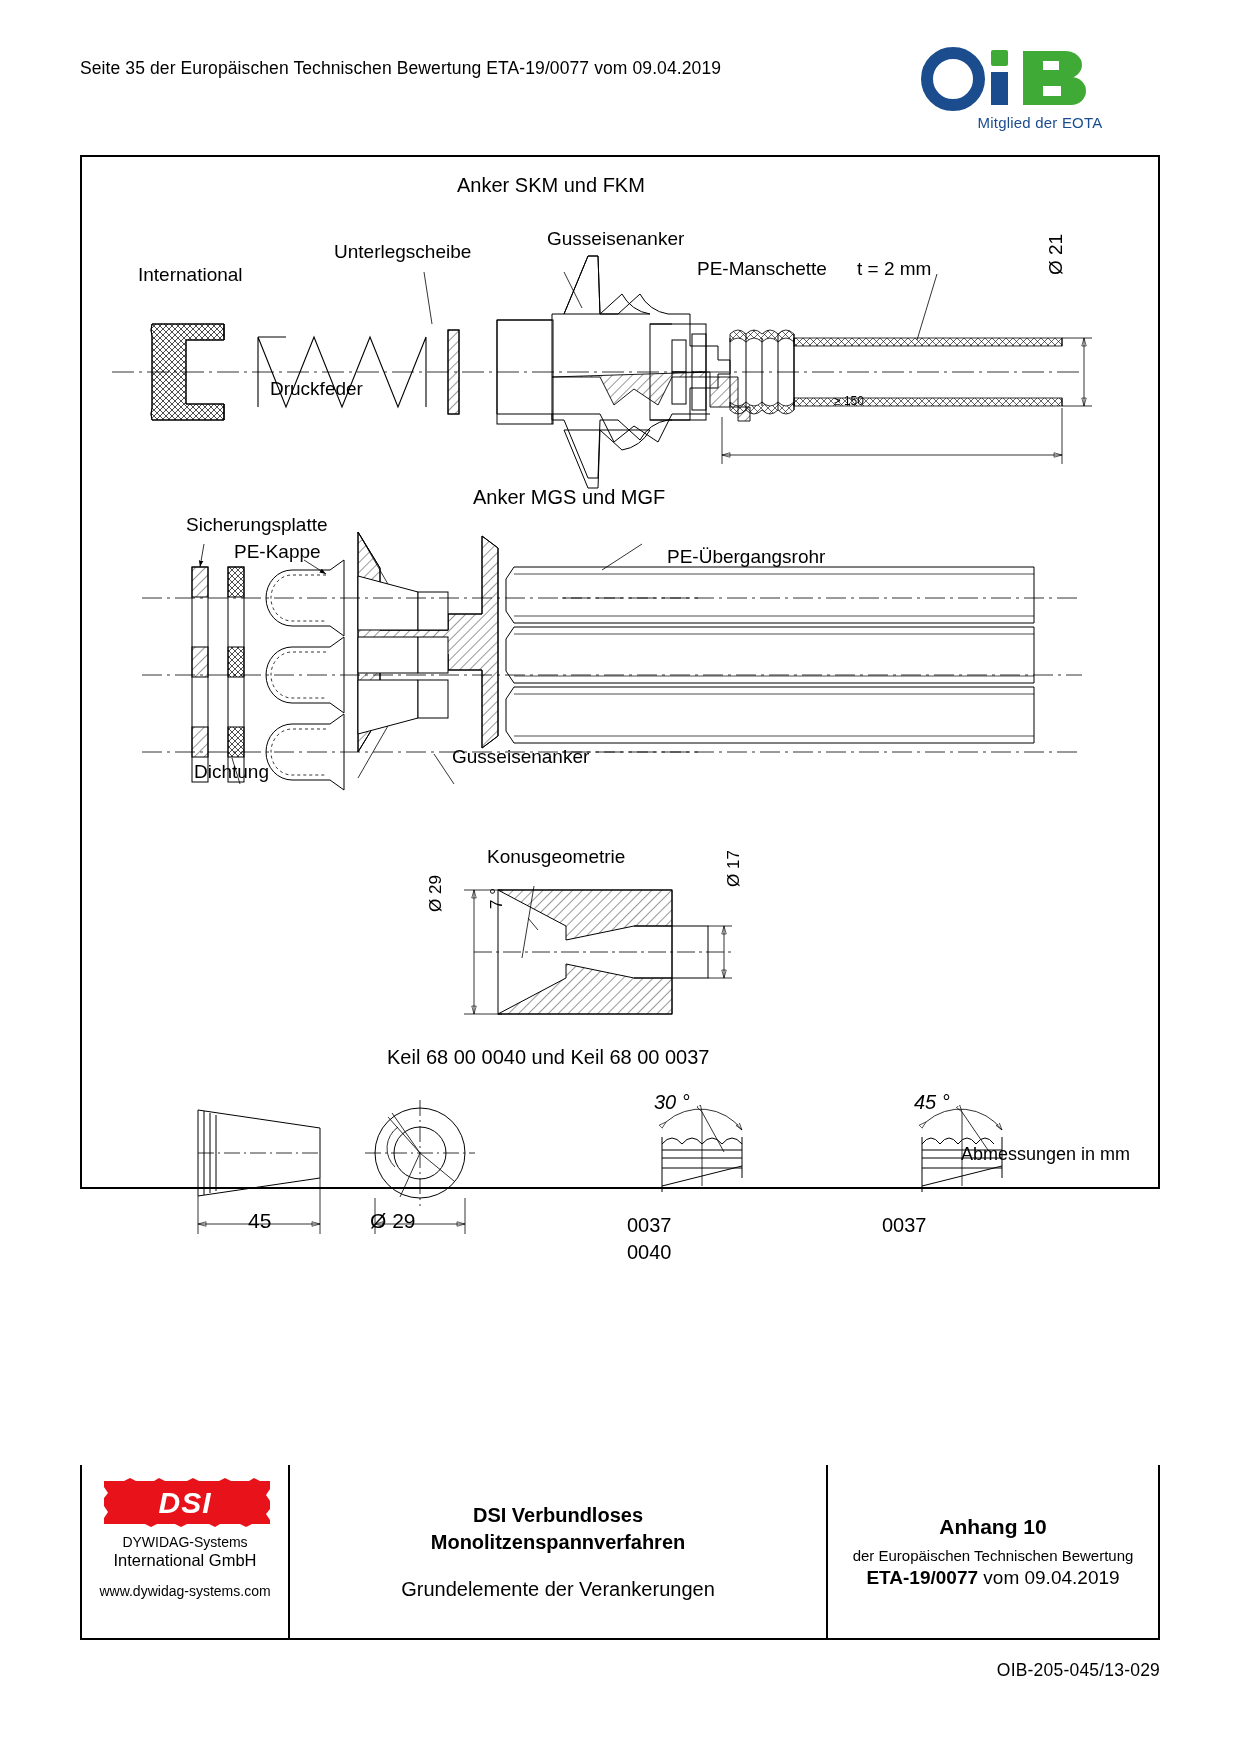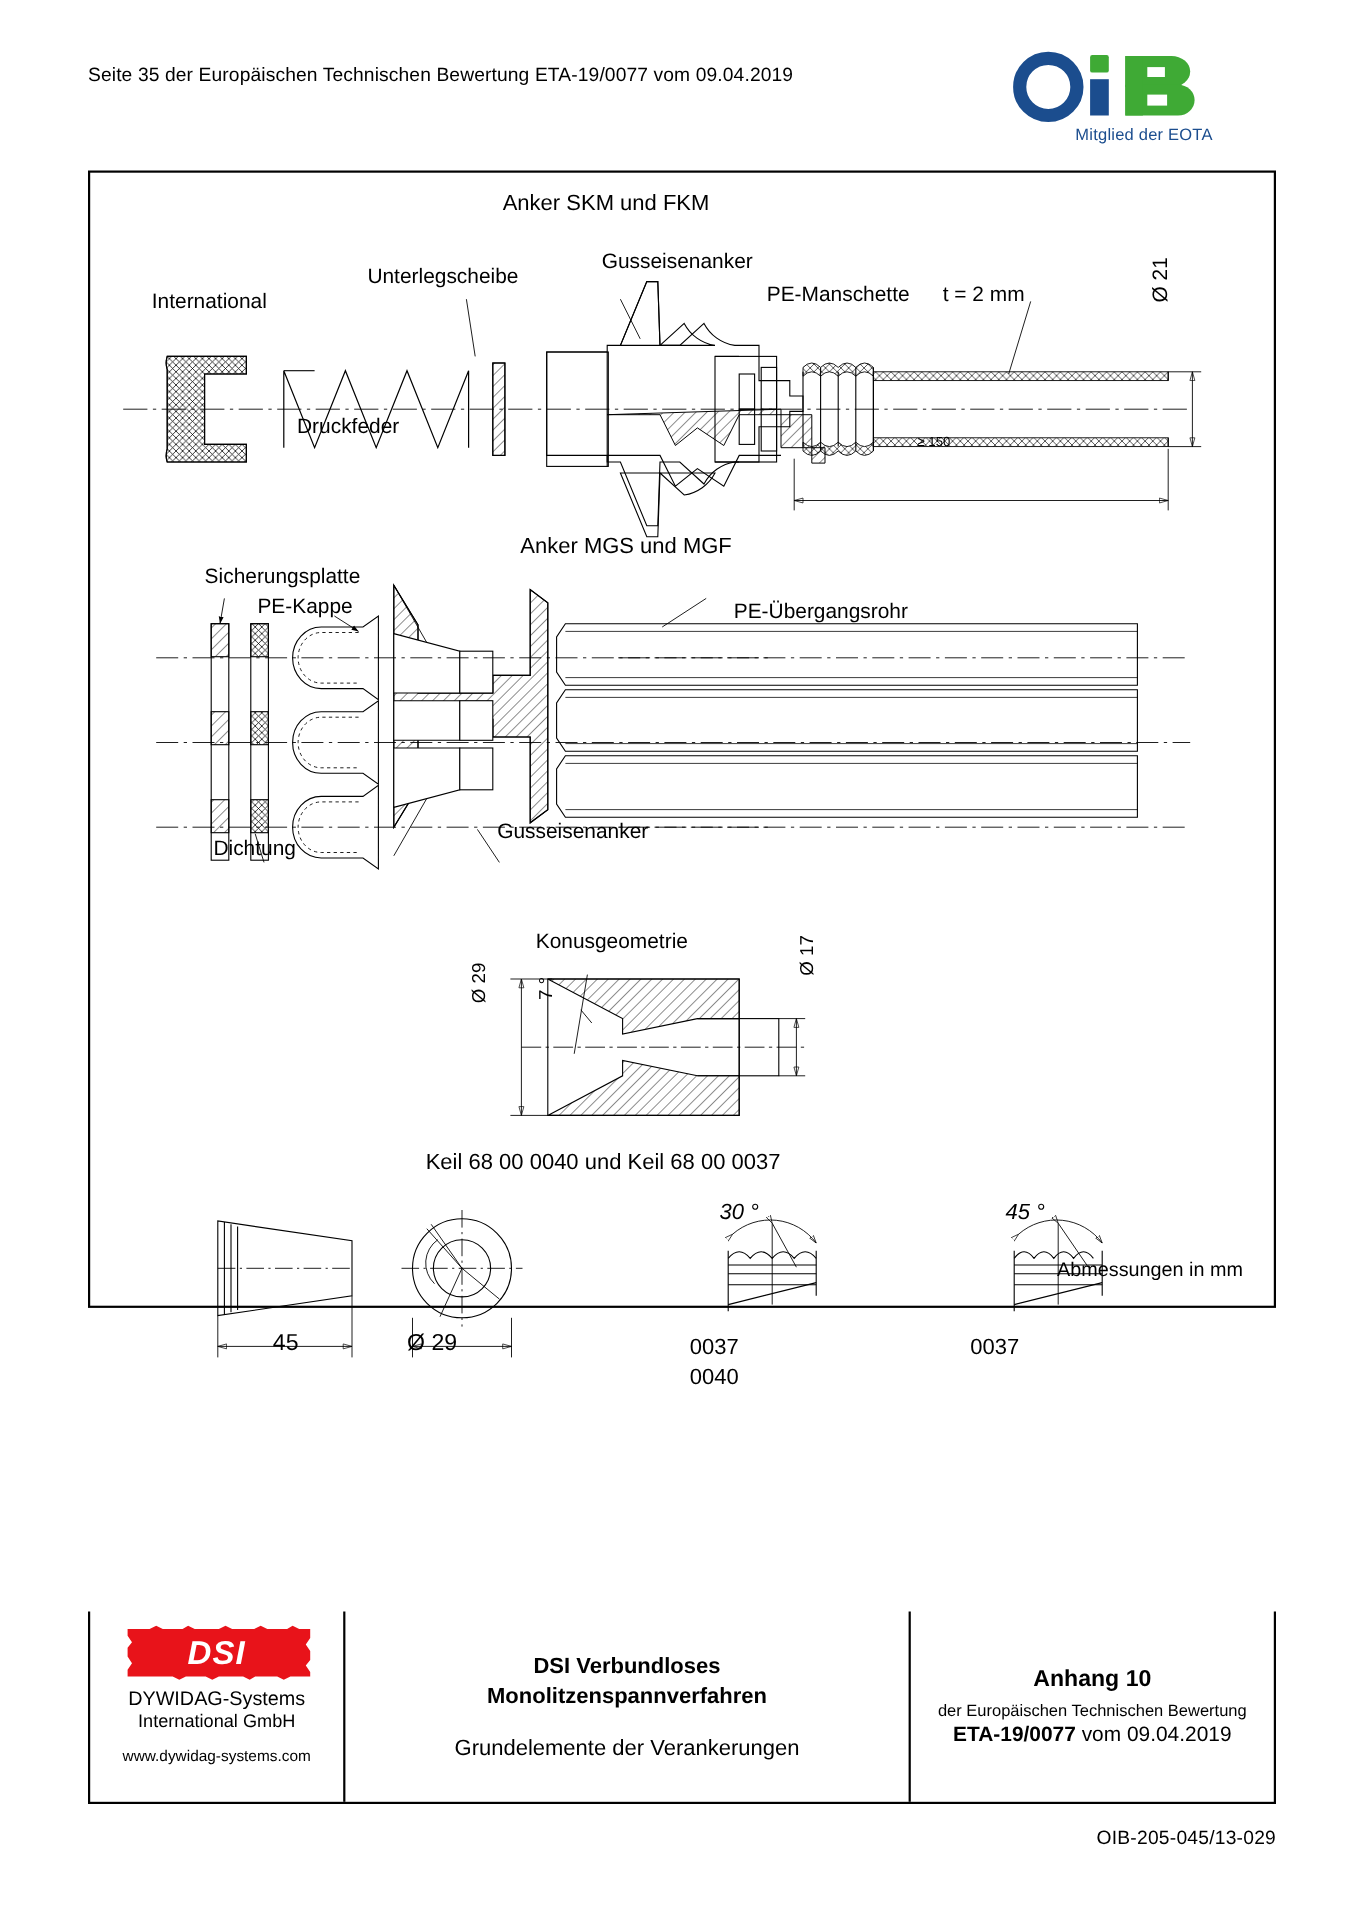--- a/index.html
+++ b/index.html
@@ -37,26 +37,26 @@
   .lbl.small { font-size:17px; }
   .lbl.italic { font-style:italic; }
   .vert { transform:rotate(-90deg); transform-origin:left top; }
   svg { display:block; overflow:visible; }
   
   #title-block {
     position:absolute; left:80px; top:1465px; width:1080px; height:175px;
     border:2.5px solid #000; border-top:none; display:flex;
   }
   #tb-left {
-    width:232px; border-right:2.5px solid #000;
+    width:208px; border-right:2.5px solid #000;
     display:flex; flex-direction:column; align-items:center; justify-content:flex-start;
     padding-top:12px;
   }
   #dsi-logo { width:170px; height:48px; }
-  #tb-left .co1 { font-size:18px; margin-top:9px; }
+  #tb-left .co1 { font-size:14px; margin-top:9px; }
   #tb-left .co2 { font-size:16.5px; margin-top:1px; }
   #tb-left .web { font-size:14px; margin-top:13px; }
   #tb-center {
     flex:1; border-right:2.5px solid #000;
     display:flex; flex-direction:column; align-items:center; justify-content:center;
     text-align:center; padding:0 10px;
   }
   #tb-center .t1 { font-size:20px; font-weight:bold; line-height:1.35; }
   #tb-center .t2 { font-size:20px; margin-top:22px; }
   #tb-right {

